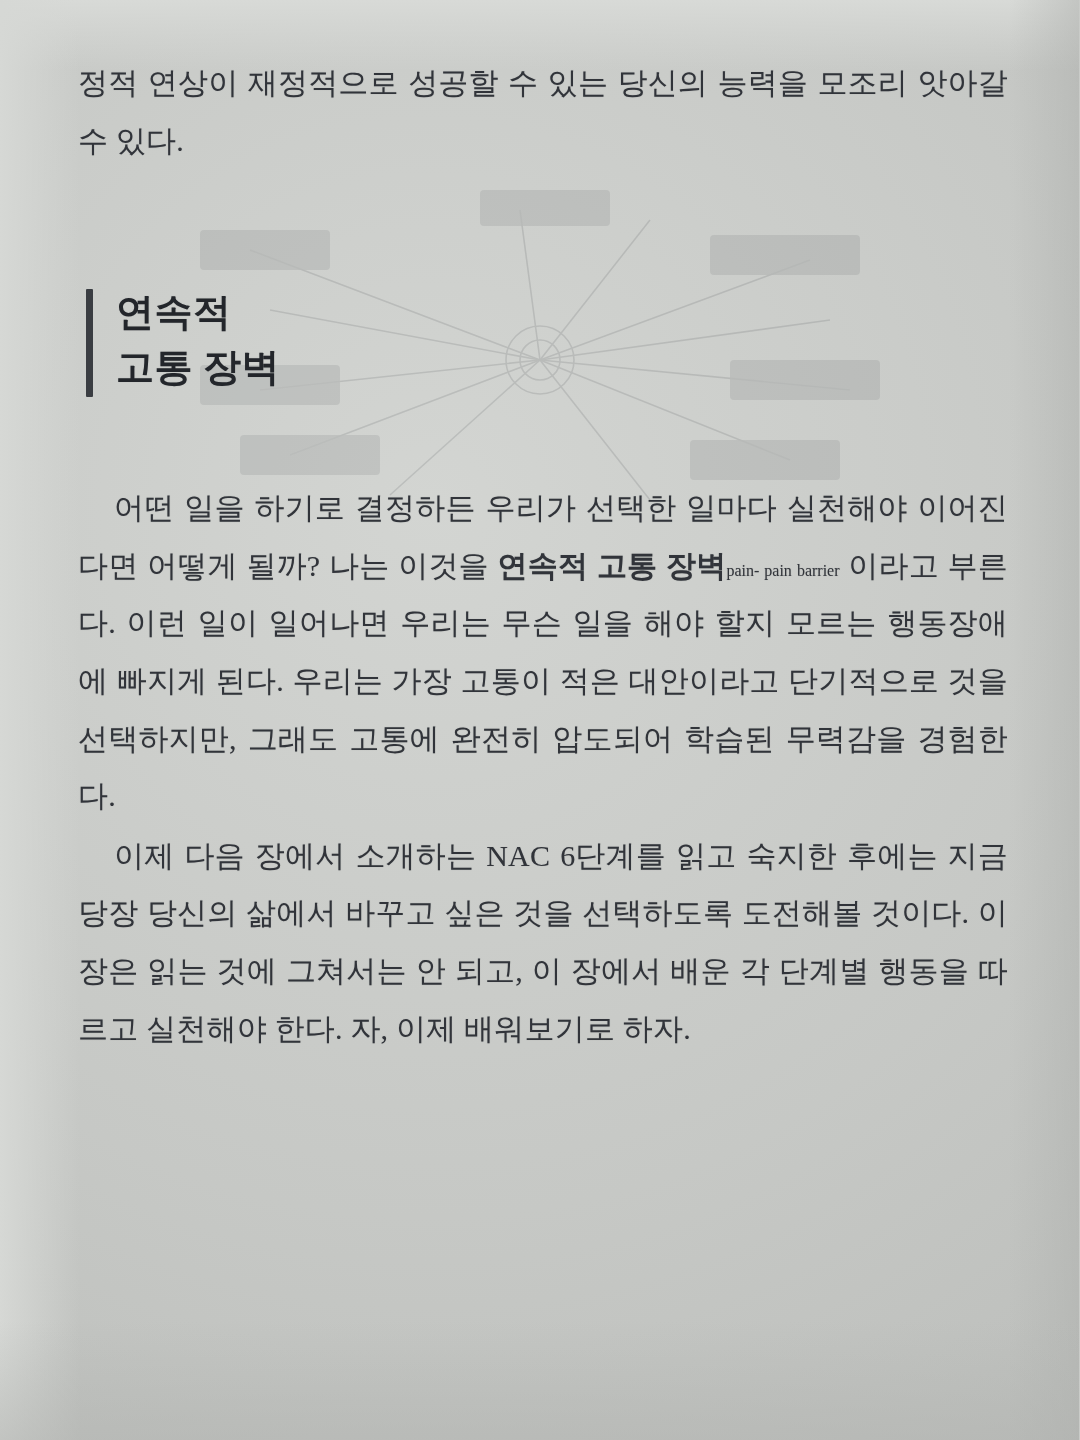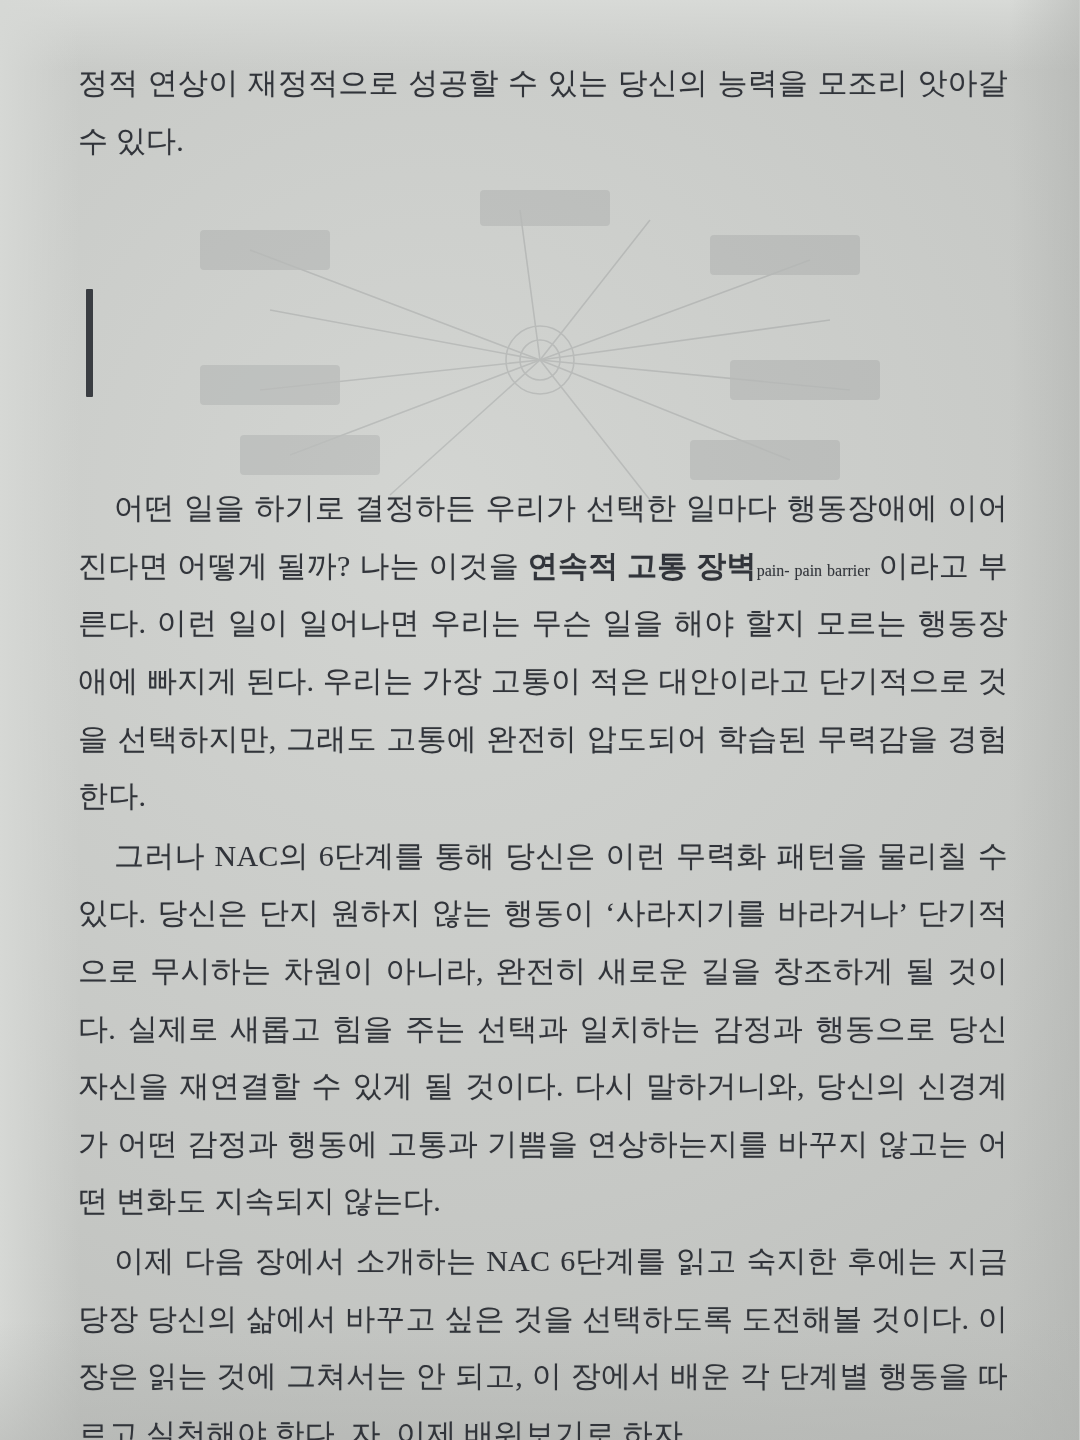--- a/index.html
+++ b/index.html
@@ -172,27 +172,28 @@
       </g>
     </svg>
   </div>
 
   <div class="content">
 
     <p class="para-top">정적 연상이 재정적으로 성공할 수 있는 당신의 능력을 모조리 앗아갈 수 있다.</p>
 
     <div class="section-head">
       <span class="rule"></span>
+      <span class="line">연속적</span>
+      <span class="line">고통 장벽</span>
     </div>
 
     <div class="body-block">
 
       <p class="indent">
-        <span>어떤 일을 하기로 결정하든 우리가 선택한 일마다 행동장애에 이어진다면 어떻게 될까? 나는 이것을 </span><span class="bold-term">연속적 고통 장벽</span><span class="roman-term">pain- pain barrier</span><span> 이라고 부른다. 이런 일이 일어나면 우리는 무슨 일을 해야 할지 모르는 행동장애에 빠지게 된다. 우리는 가장 고통이 적은 대안이라고 단기적으로 것을 선택하지만, 그래도 고통에 완전히 압도되어 학습된 무력감을 경험한다.</span>
+        <span>어떤 일을 하기로 결정하든 우리가 선택한 일마다 실천해야 이어진다면 어떻게 될까? 나는 이것을 </span><span class="bold-term">연속적 고통 장벽</span><span class="roman-term">pain- pain barrier</span><span> 이라고 부른다. 이런 일이 일어나면 우리는 무슨 일을 해야 할지 모르는 행동장애에 빠지게 된다. 우리는 가장 고통이 적은 대안이라고 단기적으로 것을 선택하지만, 그래도 고통에 완전히 압도되어 학습된 무력감을 경험한다.</span>
       </p>
 
-      <p class="indent">그러나 NAC의 6단계를 통해 당신은 이런 무력화 패턴을 물리칠 수 있다. 당신은 단지 원하지 않는 행동이 ‘사라지기를 바라거나’ 단기적으로 무시하는 차원이 아니라, 완전히 새로운 길을 창조하게 될 것이다. 실제로 새롭고 힘을 주는 선택과 일치하는 감정과 행동으로 당신 자신을 재연결할 수 있게 될 것이다. 다시 말하거니와, 당신의 신경계가 어떤 감정과 행동에 고통과 기쁨을 연상하는지를 바꾸지 않고는 어떤 변화도 지속되지 않는다.</p>
 
       <p class="indent">이제 다음 장에서 소개하는 NAC 6단계를 읽고 숙지한 후에는 지금 당장 당신의 삶에서 바꾸고 싶은 것을 선택하도록 도전해볼 것이다. 이 장은 읽는 것에 그쳐서는 안 되고, 이 장에서 배운 각 단계별 행동을 따르고 실천해야 한다. 자, 이제 배워보기로 하자.</p>
 
     </div>
   </div>
 </div>
 
 </body></html>

